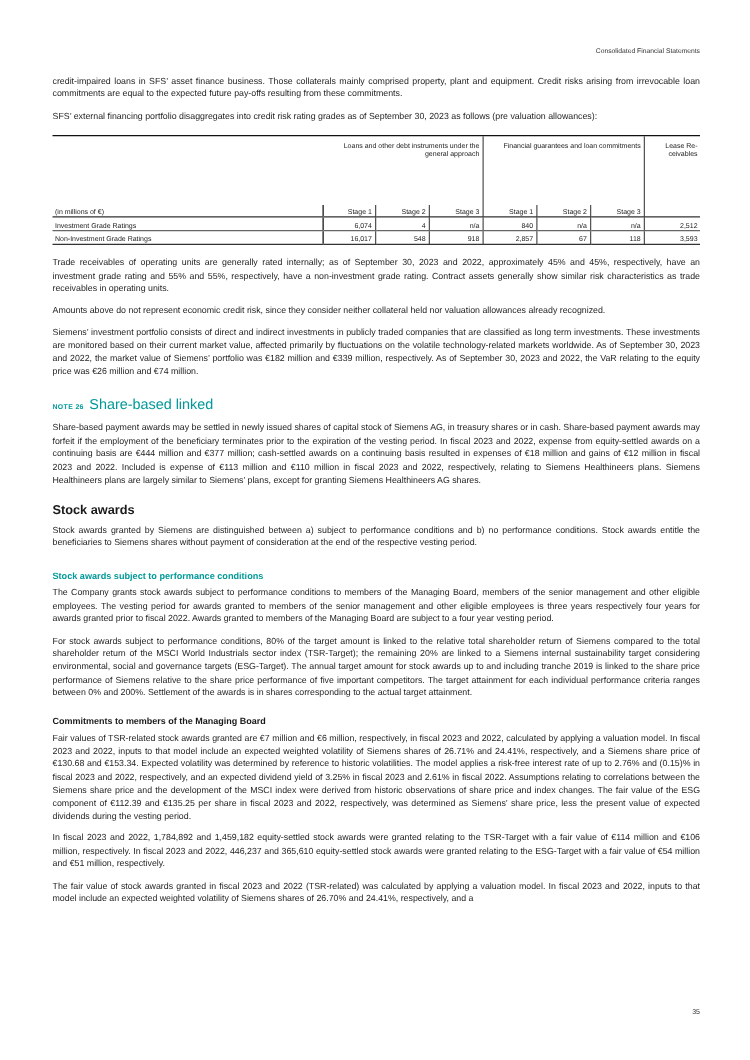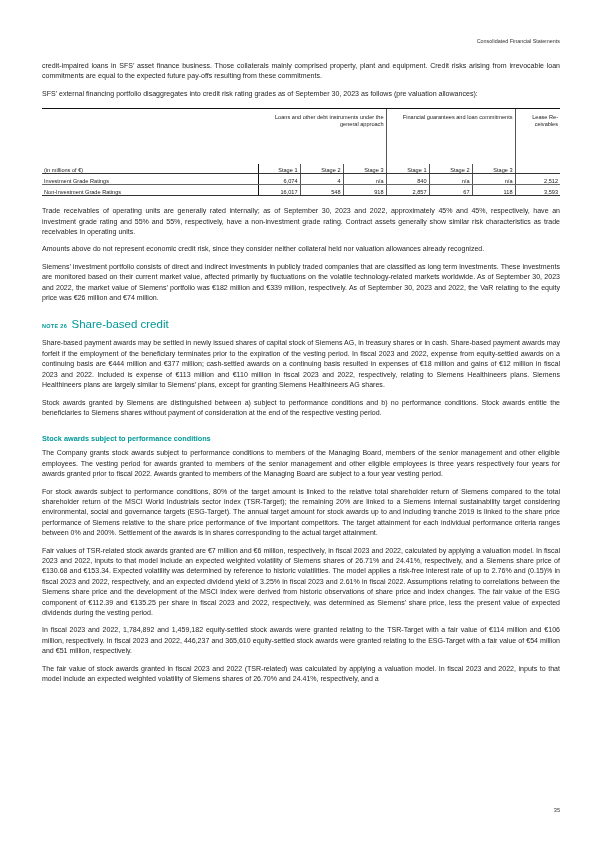--- a/index.html
+++ b/index.html
@@ -104,29 +104,31 @@
       </table>
   </div>
 
   <p class="body">Trade receivables of operating units are generally rated internally; as of September 30, 2023 and 2022, approximately 45% and 45%, respectively, have an investment grade rating and 55% and 55%, respectively, have a non-investment grade rating. Contract assets generally show similar risk characteristics as trade receivables in operating units.</p>
   <p class="body">Amounts above do not represent economic credit risk, since they consider neither collateral held nor valuation allowances already recognized.</p>
 
   <p class="body">Siemens’ investment portfolio consists of direct and indirect investments in publicly traded companies that are classified as long term investments. These investments are monitored based on their current market value, affected primarily by fluctuations on the volatile technology-related markets worldwide. As of September 30, 2023 and 2022, the market value of Siemens’ portfolio was €182 million and €339 million, respectively. As of September 30, 2023 and 2022, the VaR relating to the equity price was €26 million and €74 million.</p>
 
   <div class="note-heading">
     <span class="note-label">NOTE 26</span>
-    <span class="note-title">Share-based credit</span>
+    <span class="note-title">Share-based linked</span>
   </div>
   <p class="body">Share-based payment awards may be settled in newly issued shares of capital stock of Siemens AG, in treasury shares or in cash. Share-based payment awards may forfeit if the employment of the beneficiary terminates prior to the expiration of the vesting period. In fiscal 2023 and 2022, expense from equity-settled awards on a continuing basis are €444 million and €377 million; cash-settled awards on a continuing basis resulted in expenses of €18 million and gains of €12 million in fiscal 2023 and 2022. Included is expense of €113 million and €110 million in fiscal 2023 and 2022, respectively, relating to Siemens Healthineers plans. Siemens Healthineers plans are largely similar to Siemens’ plans, except for granting Siemens Healthineers AG shares.</p>
 
+  <h2 class="section">Stock awards</h2>
   <p class="body">Stock awards granted by Siemens are distinguished between a) subject to performance conditions and b) no performance conditions. Stock awards entitle the beneficiaries to Siemens shares without payment of consideration at the end of the respective vesting period.</p>
 
   <h3 class="sub-teal">Stock awards subject to performance conditions</h3>
   <p class="body">The Company grants stock awards subject to performance conditions to members of the Managing Board, members of the senior management and other eligible employees. The vesting period for awards granted to members of the senior management and other eligible employees is three years respectively four years for awards granted prior to fiscal 2022. Awards granted to members of the Managing Board are subject to a four year vesting period.</p>
   <p class="body">For stock awards subject to performance conditions, 80% of the target amount is linked to the relative total shareholder return of Siemens compared to the total shareholder return of the MSCI World Industrials sector index (TSR-Target); the remaining 20% are linked to a Siemens internal sustainability target considering environmental, social and governance targets (ESG-Target). The annual target amount for stock awards up to and including tranche 2019 is linked to the share price performance of Siemens relative to the share price performance of five important competitors. The target attainment for each individual performance criteria ranges between 0% and 200%. Settlement of the awards is in shares corresponding to the actual target attainment.</p>
 
+  <h4 class="sub-bold">Commitments to members of the Managing Board</h4>
   <p class="body">Fair values of TSR-related stock awards granted are €7 million and €6 million, respectively, in fiscal 2023 and 2022, calculated by applying a valuation model. In fiscal 2023 and 2022, inputs to that model include an expected weighted volatility of Siemens shares of 26.71% and 24.41%, respectively, and a Siemens share price of €130.68 and €153.34. Expected volatility was determined by reference to historic volatilities. The model applies a risk-free interest rate of up to 2.76% and (0.15)% in fiscal 2023 and 2022, respectively, and an expected dividend yield of 3.25% in fiscal 2023 and 2.61% in fiscal 2022. Assumptions relating to correlations between the Siemens share price and the development of the MSCI index were derived from historic observations of share price and index changes. The fair value of the ESG component of €112.39 and €135.25 per share in fiscal 2023 and 2022, respectively, was determined as Siemens’ share price, less the present value of expected dividends during the vesting period.</p>
 
   <p class="body">In fiscal 2023 and 2022, 1,784,892 and 1,459,182 equity-settled stock awards were granted relating to the TSR-Target with a fair value of €114 million and €106 million, respectively. In fiscal 2023 and 2022, 446,237 and 365,610 equity-settled stock awards were granted relating to the ESG-Target with a fair value of €54 million and €51 million, respectively.</p>
   <p class="body">The fair value of stock awards granted in fiscal 2023 and 2022 (TSR-related) was calculated by applying a valuation model. In fiscal 2023 and 2022, inputs to that model include an expected weighted volatility of Siemens shares of 26.70% and 24.41%, respectively, and a</p>
 </div>
 
 <div class="page-number">35</div>
 
 </body></html>

